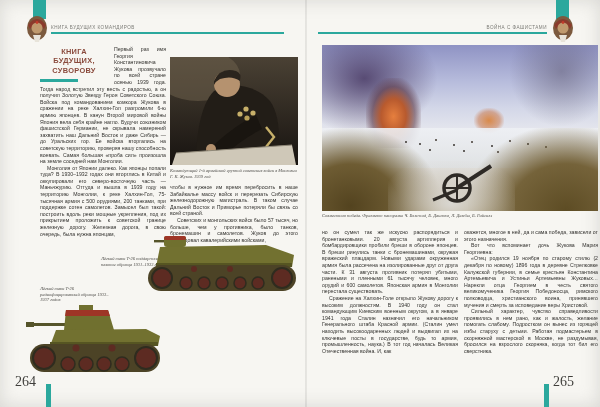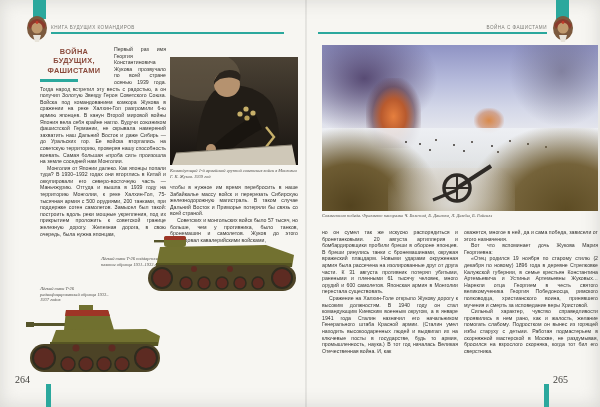--- a/index.html
+++ b/index.html
@@ -59,21 +59,21 @@
       background:radial-gradient(ellipse at 32% 78%,#53431f 0%,#6e5c33 38%,rgba(110,92,51,0) 72%);}
   .bush-right{right:-5%;bottom:-12%;width:52%;height:62%;
       background:radial-gradient(ellipse at 68% 80%,#5d4c24 0%,#75633a 40%,rgba(117,99,58,0) 74%);}
   .fg-snow{left:24%;bottom:0;width:46%;height:30%;
       background:radial-gradient(ellipse at 50% 85%,rgba(220,218,214,.95),rgba(220,218,214,0) 80%);}
   .cannon-wrap{left:38%;bottom:4%;width:70px;height:46px;}
   .tank{position:absolute;}
   .tank-upper{left:146px;top:233px;width:152px;height:64px;}
   .tank-lower{left:26px;top:296px;width:138px;height:82px;}
   
-  .pagenum{position:absolute;font-family:"Liberation Serif",serif;font-size:10px;color:#3f3e3b;}
+  .pagenum{position:absolute;font-family:"Liberation Serif",serif;font-size:14px;color:#3f3e3b;}
   .l-num{left:15px;top:374px;} .r-num{left:553px;top:374px;text-align:center;}
   .numbar{position:absolute;top:384px;width:5px;height:23px;background:#2ba89d;}
   .l-numbar{left:46px;} .r-numbar{left:544px;}
 </style>
 </head>
 <body>
 
 <div class="canvas">
   <div class="spine"></div>
 
@@ -83,23 +83,23 @@
     <path d="M3,12 Q12,0 21,12 L19,16 Q12,8 5,16 Z" fill="#8a3b2c"></path>
     <circle cx="12" cy="15" r="5.5" fill="#c09a6e"></circle>
     <path d="M8,22 L16,22 L14,29 L10,29 Z" fill="#e8e4da"></path>
     <circle cx="12" cy="9.5" r="1.4" fill="#c23b2a"></circle>
   </svg>
   <div class="runhead l-head">КНИГА БУДУЩИХ КОМАНДИРОВ</div>
   <div class="rule l-rule"></div>
 
   <div class="col col1">
     <div class="headblock">
-      <div>ВОЙНА</div>
+      <div>КНИГА</div>
       <div>БУДУЩИХ,</div>
-      <div>ФАШИСТАМИ</div>
+      <div>СУВОРОВУ</div>
       <div class="underline"></div>
     </div>
     <p>Первый раз имя Георгия Константиновича Жукова прозвучало по всей стране осенью 1939 года. Тогда народ встретил эту весть с радостью, а он получил Золотую Звезду Героя Советского Союза. Войска под командованием комкора Жукова в сражении на реке Халхин-Гол разгромили 6-ю армию японцев. В канун Второй мировой войны Япония вела себя крайне нагло. Будучи союзником фашистской Германии, не скрывала намерений захватить наш Дальний Восток и даже Сибирь — до Уральских гор. Ее войска вторгались на советскую территорию, проверяя нашу способность воевать. Самая большая «проба сил» произошла на земле соседней нам Монголии.</p>
     <p class="indent">Монголия от Японии далеко. Как японцы попали туда? В 1930–1932 годах они вторглись в Китай и оккупировали его северо-восточную часть — Маньчжурию. Оттуда и вышла в 1939 году на территорию Монголии, к реке Халхин-Гол, 75-тысячная армия с 500 орудиями, 200 танками, при поддержке сотен самолетов. Замысел был такой: построить вдоль реки мощные укрепления, под их прикрытием проложить к советской границе железную дорогу. Железная дорога, в свою очередь, была нужна японцам,</p>
   </div>
 
   <div class="photo">
     <svg width="128" height="108" viewBox="0 0 128 108">
       <defs>
         <linearGradient id="pbg" x1="0" y1="0" x2="0" y2="1">

